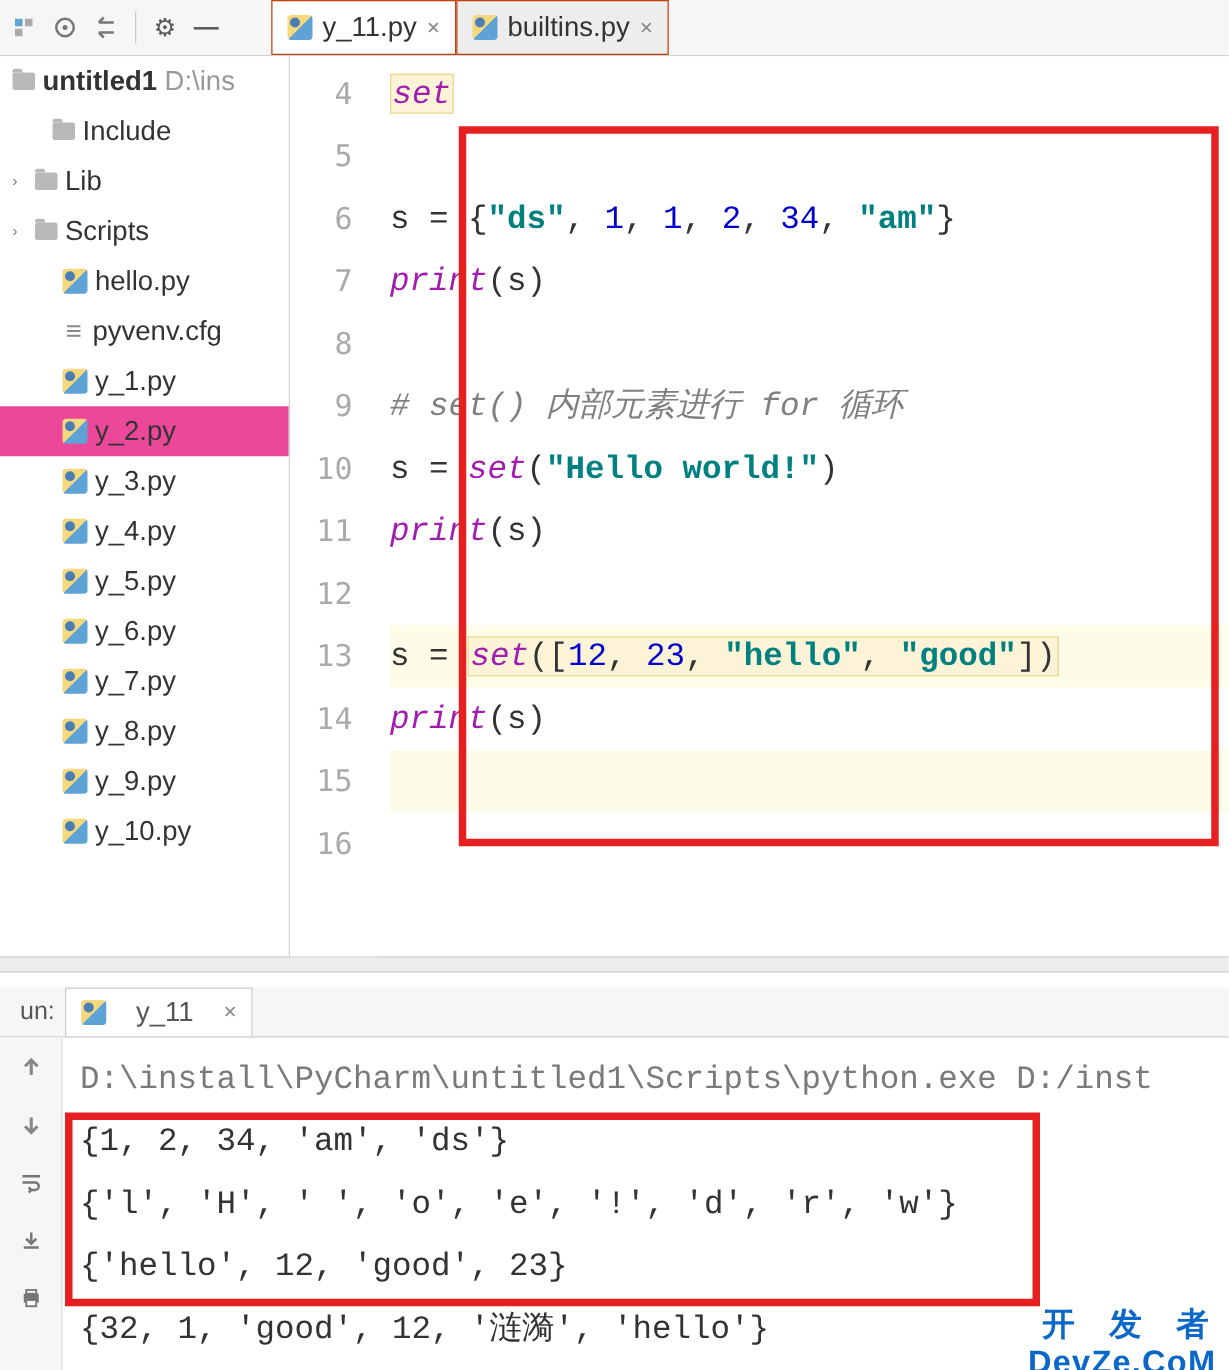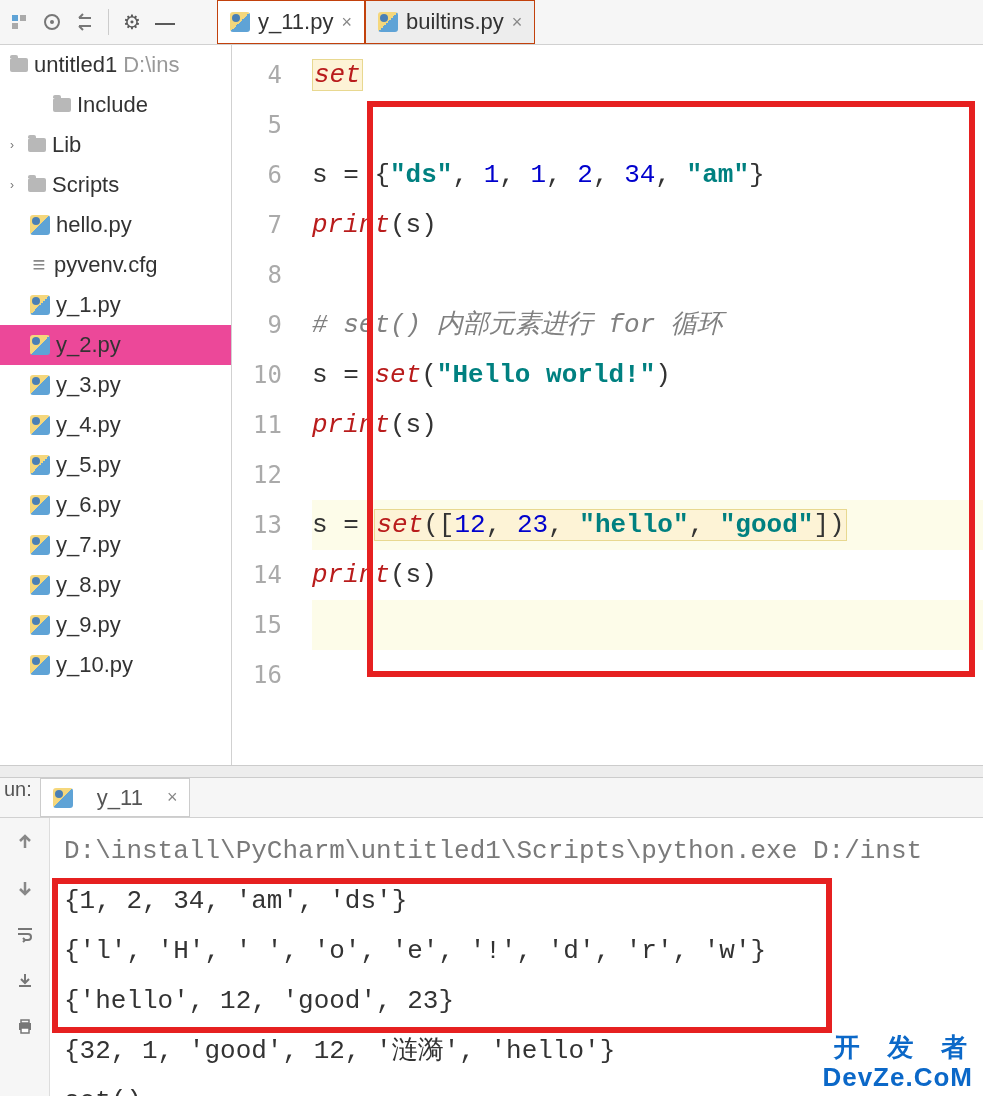--- a/index.html
+++ b/index.html
@@ -14,46 +14,46 @@
   .tab.inactive { background: #ededed; }
   .tab-close { color: #888; font-size: 18px; }
   .pyfile-icon { width: 20px; height: 20px; background: linear-gradient(135deg, #f5d77c 50%, #5fa3d6 50%); border-radius: 3px; display: inline-block; position: relative; }
   .pyfile-icon::before { content: ""; position: absolute; width: 8px; height: 8px; background: #4a7fb5; border-radius: 50%; top: 2px; left: 2px; }
   
   .main-area { display: flex; height: 720px; }
   
   .sidebar { width: 232px; border-right: 1px solid #d1d1d1; overflow: hidden; background: #fff; }
   .tree-item { display: flex; align-items: center; padding: 7px 4px 7px 10px; font-size: 22px; gap: 6px; white-space: nowrap; cursor: pointer; }
   .tree-item.selected { background: #ec4899; }
-  .tree-root { font-weight: normal; }
+  .tree-root { font-weight: bold; }
   .tree-path { color: #999; font-weight: normal; }
-  .indent-1 { padding-left: 30px; }
+  .indent-1 { padding-left: 50px; }
   .chevron { width: 12px; color: #777; font-size: 12px; display: inline-block; }
   .folder-icon { width: 18px; height: 14px; background: #b8b8b8; border-radius: 2px; display: inline-block; position: relative; }
   .folder-icon::before { content: ""; position: absolute; width: 8px; height: 3px; background: #b8b8b8; top: -3px; left: 0; border-radius: 2px 2px 0 0; }
   .cfg-icon { width: 18px; height: 18px; display: inline-flex; align-items: center; justify-content: center; color: #888; }
   
   .editor { flex: 1; display: flex; background: #fff; position: relative; }
   .gutter { width: 70px; padding-right: 20px; text-align: right; color: #aaa; font-family: "Consolas", monospace; font-size: 24px; line-height: 50px; padding-top: 5px; background: #fff; }
   .gutter div { height: 50px; }
   .code-area { flex: 1; font-family: "Consolas", "Courier New", monospace; font-size: 26px; line-height: 50px; padding-top: 5px; padding-left: 10px; position: relative; }
   .code-line { height: 50px; white-space: pre; }
   .hl-yellow { background: #fdf3d6; border: 1px solid #e8d890; padding: 0 1px; }
   .hl-line { background: #fdfce9; }
-  .c-builtin { color: #b91c1c; font-style: italic; font-family: "Courier New", monospace; }
+  .c-builtin { color: #a21caf; font-style: italic; font-family: "Courier New", monospace; }
   .c-comment { color: #808080; font-style: italic; }
   .c-str { color: #008080; font-weight: bold; font-family: "Courier New", monospace; }
   .c-num { color: #0000cd; }
   .c-id { color: #333; font-family: "Courier New", monospace; }
   
   .red-box-editor { position: absolute; border: 6px solid #e62020; left: 65px; right: 8px; top: 56px; height: 576px; pointer-events: none; }
   
   .separator-h { height: 13px; background: #ededed; border-top: 1px solid #ccc; border-bottom: 1px solid #ccc; }
   
-  .run-bar { display: flex; height: 40px; background: #f6f6f6; border-bottom: 1px solid #d1d1d1; padding-left: 4px; font-size: 20px; color: #555; }
+  .run-bar { display: flex; align-items: center; height: 40px; background: #f6f6f6; border-bottom: 1px solid #d1d1d1; padding-left: 16px; font-size: 20px; color: #555; margin-top: 12px; }
   .run-label { margin-right: 8px; }
   .run-tab { display: flex; align-items: center; padding: 6px 12px; background: #fff; gap: 24px; font-size: 22px; border: 1px solid #ccc; }
   
   .console-area { display: flex; height: 278px; }
   .console-toolbar { width: 50px; padding-top: 10px; display: flex; flex-direction: column; align-items: center; gap: 18px; background: #f6f6f6; border-right: 1px solid #ddd; }
   .console-btn { width: 28px; height: 28px; display: flex; align-items: center; justify-content: center; color: #6a6a6a; cursor: pointer; }
   .console-output { flex: 1; font-family: "Consolas", "Courier New", monospace; font-size: 26px; line-height: 50px; padding: 8px 6px 8px 14px; position: relative; white-space: nowrap; overflow: hidden; }
   .console-line { white-space: pre; }
   .cmd-path { color: #7a7a7a; font-family: "Courier New", monospace; }
   .red-box-console { position: absolute; border: 6px solid #e62020; left: 2px; top: 60px; width: 780px; height: 155px; pointer-events: none; }
@@ -103,21 +103,21 @@
 </div>
 
 <div class="main-area">
   <div class="sidebar">
     <div class="tree-item">
       <span class="folder-icon"></span>
       <span class="tree-root">untitled1</span>
       <span class="tree-path">D:\ins</span>
     </div>
     <div id="tree-items">
-        <div class="tree-item indent-1" style="padding-left: 53px;">
+        <div class="tree-item indent-1" style="padding-left: 42px;">
           <span class="folder-icon"></span>
           <span>Include</span>
         </div>
         <div class="tree-item indent-1" style="padding-left: 10px;">
           <span class="chevron">›</span>
           <span class="folder-icon"></span>
           <span>Lib</span>
         </div>
         <div class="tree-item indent-1" style="padding-left: 10px;">
           <span class="chevron">›</span>

